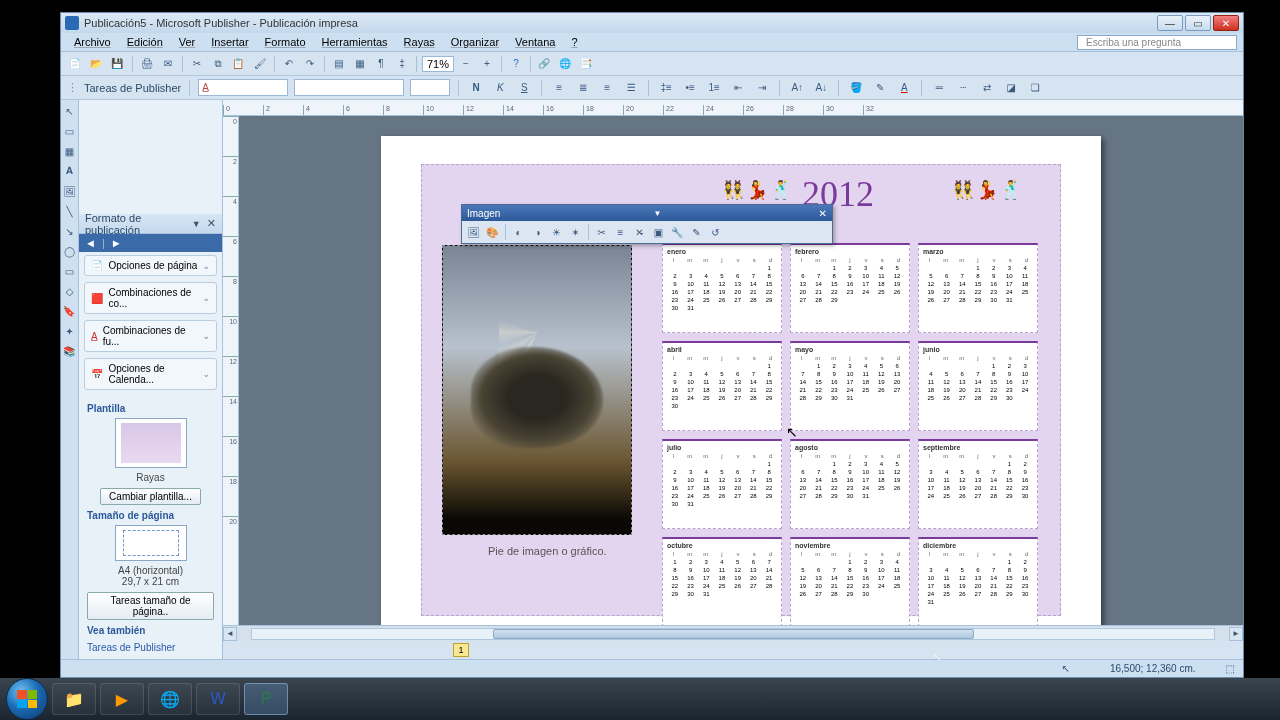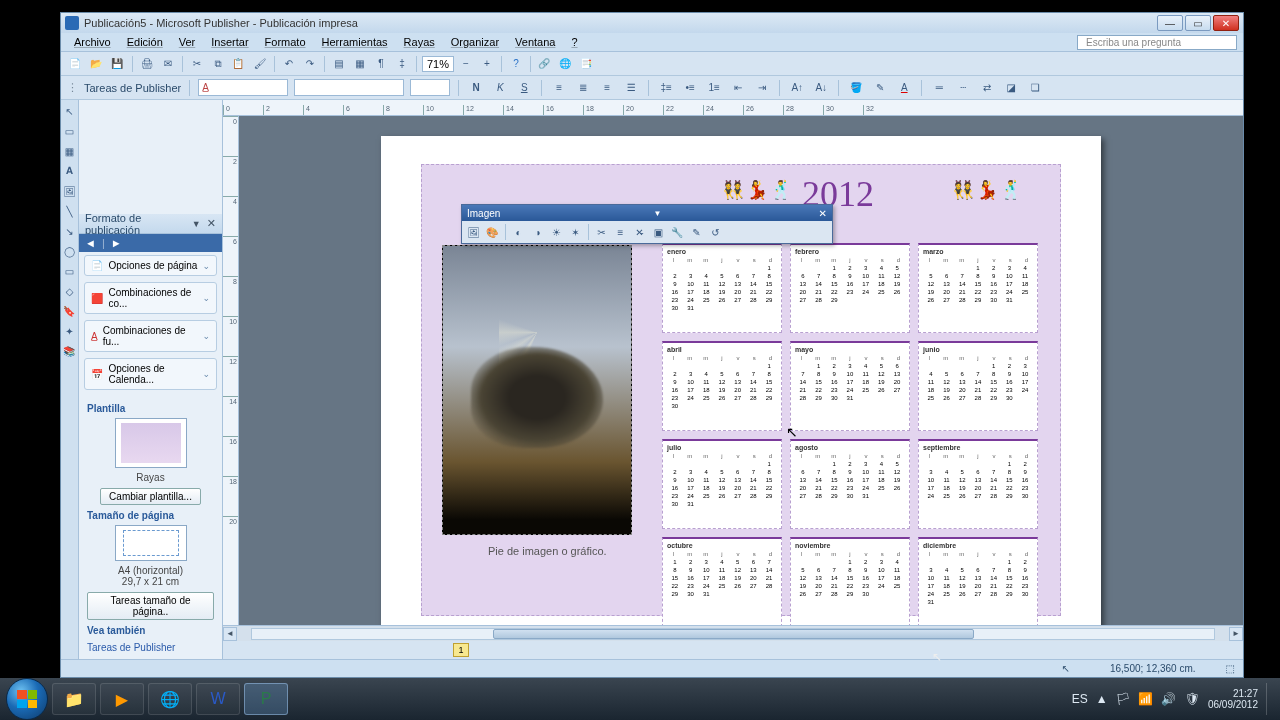--- a/index.html
+++ b/index.html
@@ -949,26 +949,13 @@
         <div></div>
         <div></div>
         <div></div>
       </div>
     </div>
   <div class="tb-item">📁</div>
   <div class="tb-item" style="color:#f90">▶</div>
   <div class="tb-item">🌐</div>
   <div class="tb-item" style="color:#2a5ac8">W</div>
   <div class="tb-item active" style="color:#2a7a4a">P</div>
-  <div class="tray">
-    <span class="ic">ES</span>
-    <span class="ic">▲</span>
-    <span class="ic">🏳</span>
-    <span class="ic">📶</span>
-    <span class="ic">🔊</span>
-    <span class="ic">🛡</span>
-    <div class="clock">
-      <div>21:27</div>
-      <div>06/09/2012</div>
-    </div>
-    <div style="width:8px;height:32px;border-left:1px solid rgba(255,255,255,0.2)"></div>
-  </div>
 </div>
 
 </body></html>

